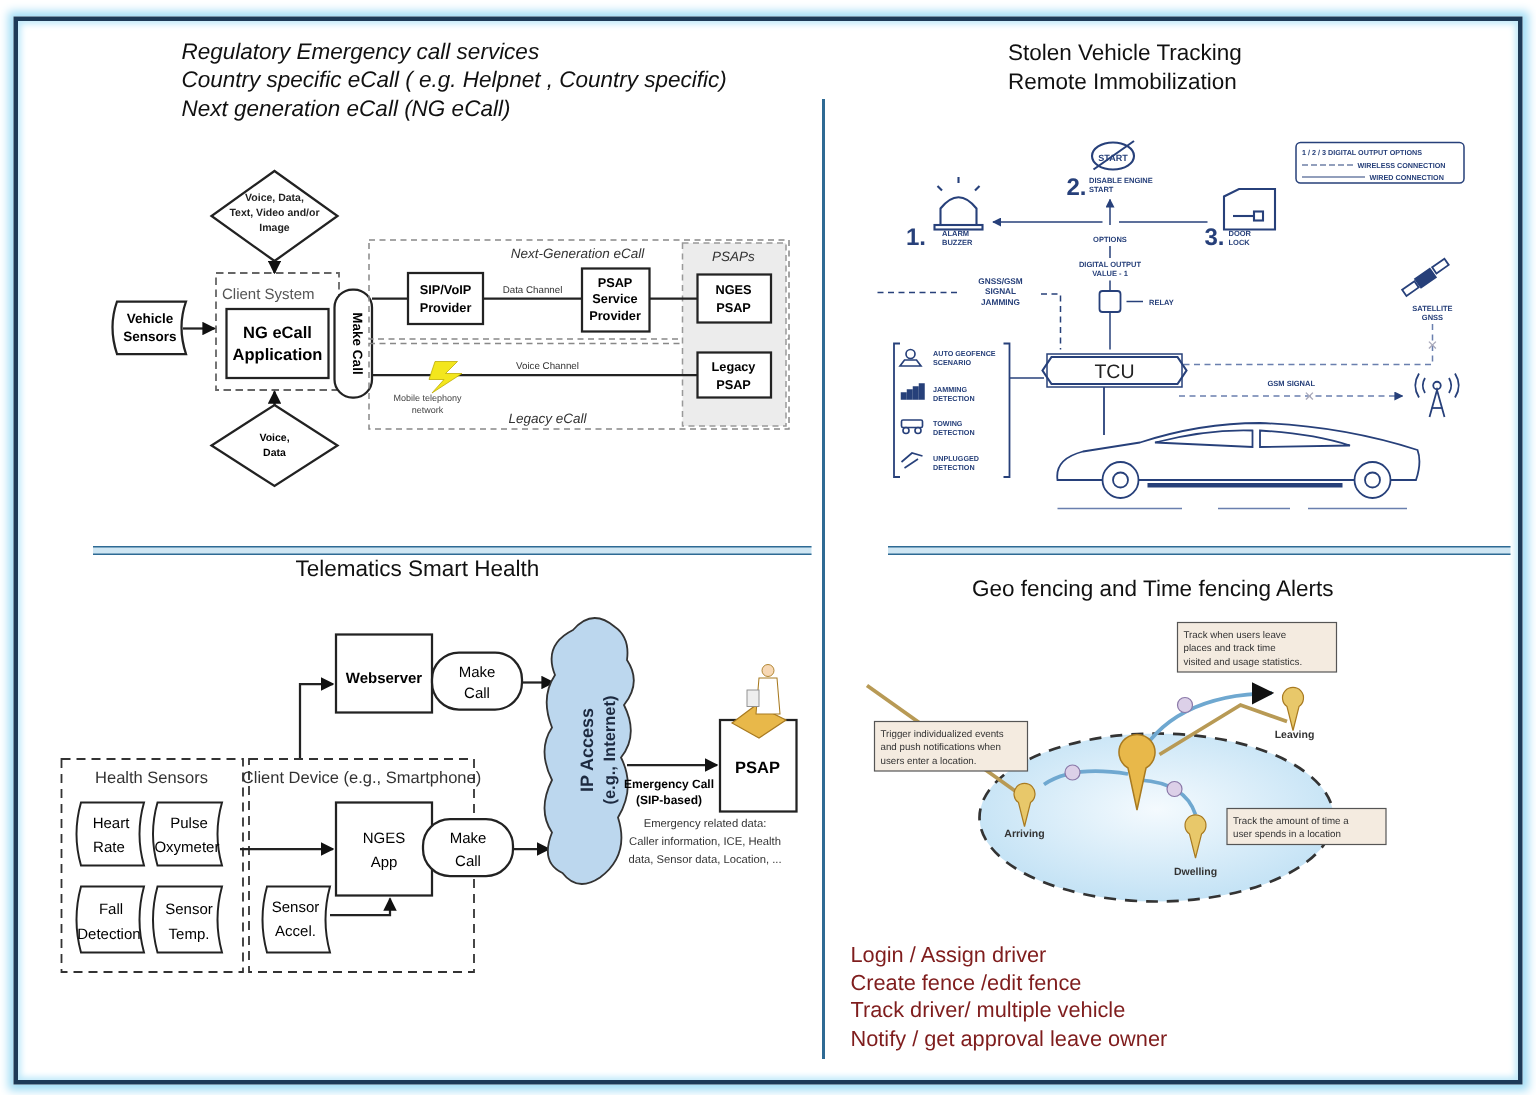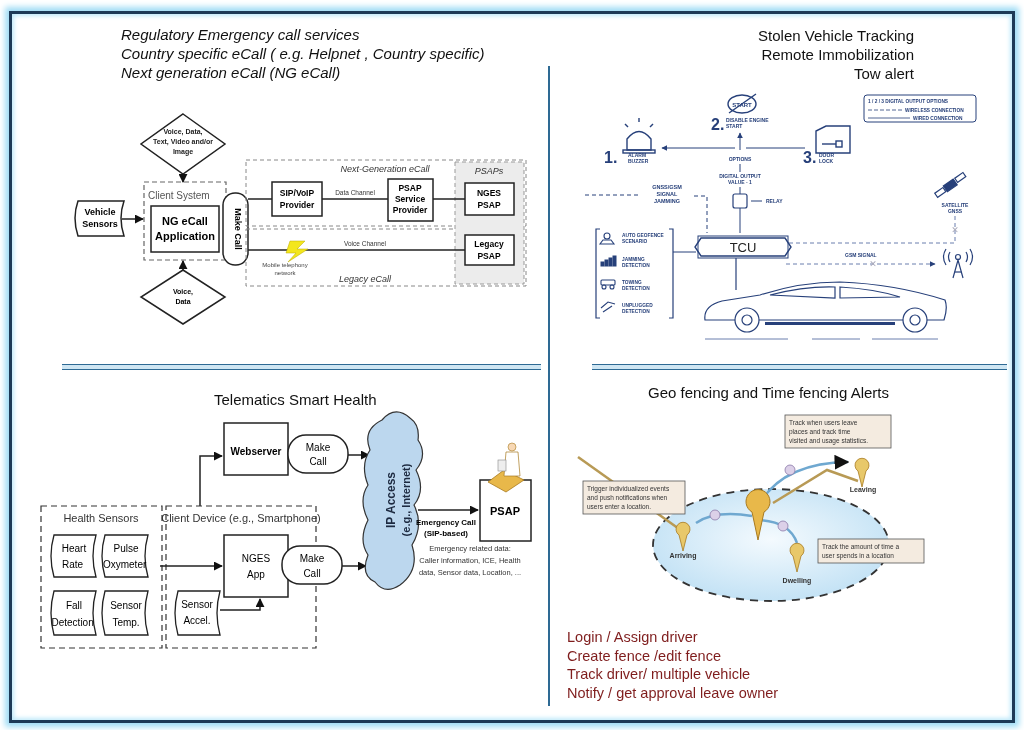--- a/index.html
+++ b/index.html
@@ -280,27 +280,26 @@
 
     <rect x="583" y="481" width="102" height="33" fill="#f4ebe0" stroke="#555" stroke-width="0.8"></rect>
     <text font-size="6.5" fill="#333"><tspan x="587" y="491">Trigger individualized events</tspan><tspan x="587" y="500">and push notifications when</tspan><tspan x="587" y="509">users enter a location.</tspan></text>
     <rect x="785" y="415" width="106" height="33" fill="#f4ebe0" stroke="#555" stroke-width="0.8"></rect>
     <text font-size="6.5" fill="#333"><tspan x="789" y="425">Track when users leave</tspan><tspan x="789" y="434">places and track time</tspan><tspan x="789" y="443">visited and usage statistics.</tspan></text>
     <rect x="818" y="539" width="106" height="24" fill="#f4ebe0" stroke="#555" stroke-width="0.8"></rect>
     <text font-size="6.5" fill="#333"><tspan x="822" y="549">Track the amount of time a</tspan><tspan x="822" y="558">user spends in a location</tspan></text>
   </g>
 </svg>
 
-<div class="abs title" style="left:634px;top:26px;width:280px;text-align:right;">
+<div class="abs title" style="left:672px;top:26px;width:280px;text-align:left;">
   <div>Stolen Vehicle Tracking</div>
   <div>Remote Immobilization</div>
-  <div>Tow alert</div>
 </div>
 
-<div class="abs title" style="left:197px;top:390px;margin-left:17px;">Telematics Smart Health</div>
+<div class="abs title" style="left:197px;top:370px;">Telematics Smart Health</div>
 
 <div class="abs title" style="left:648px;top:383px;">Geo fencing and Time fencing  Alerts</div>
 
 <div class="blue-list">
   <div>Login / Assign driver</div>
   <div>Create fence /edit fence</div>
   <div>Track driver/ multiple  vehicle</div>
   <div>Notify / get approval leave owner</div>
 </div>
 

